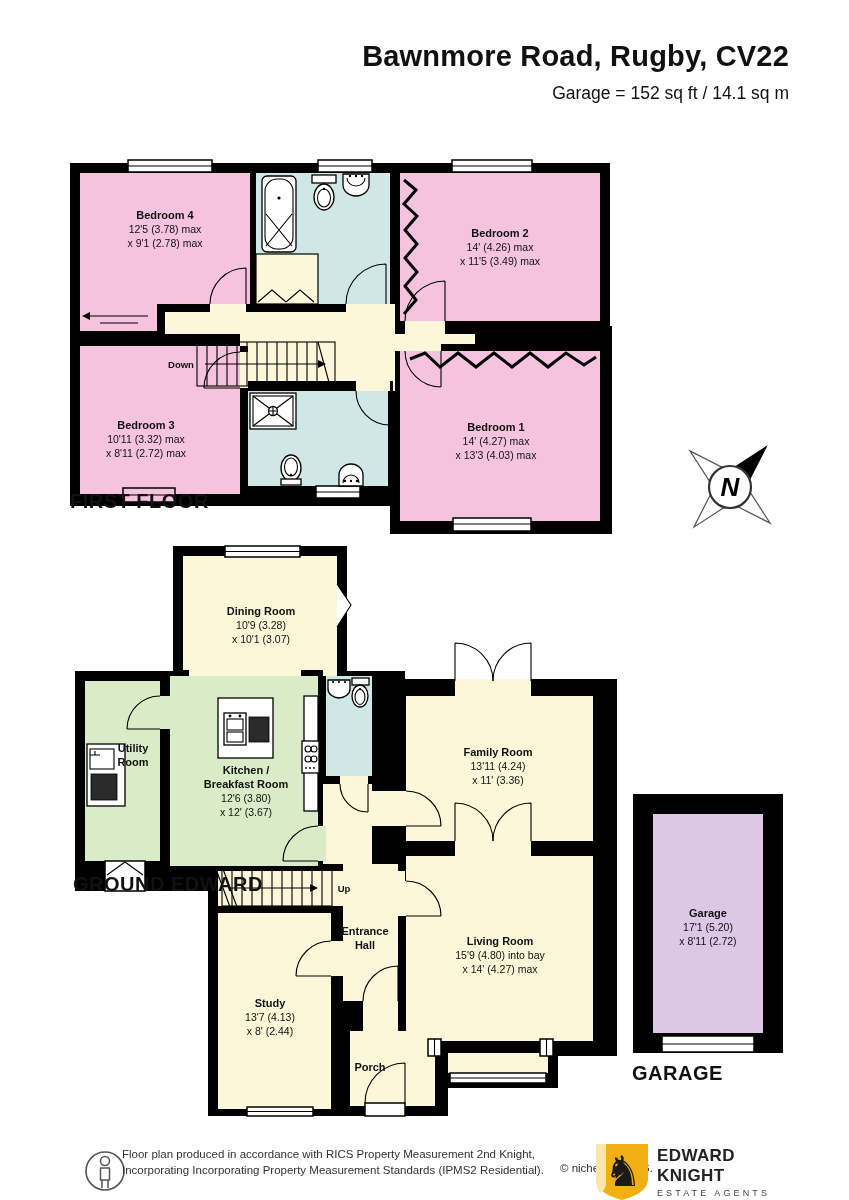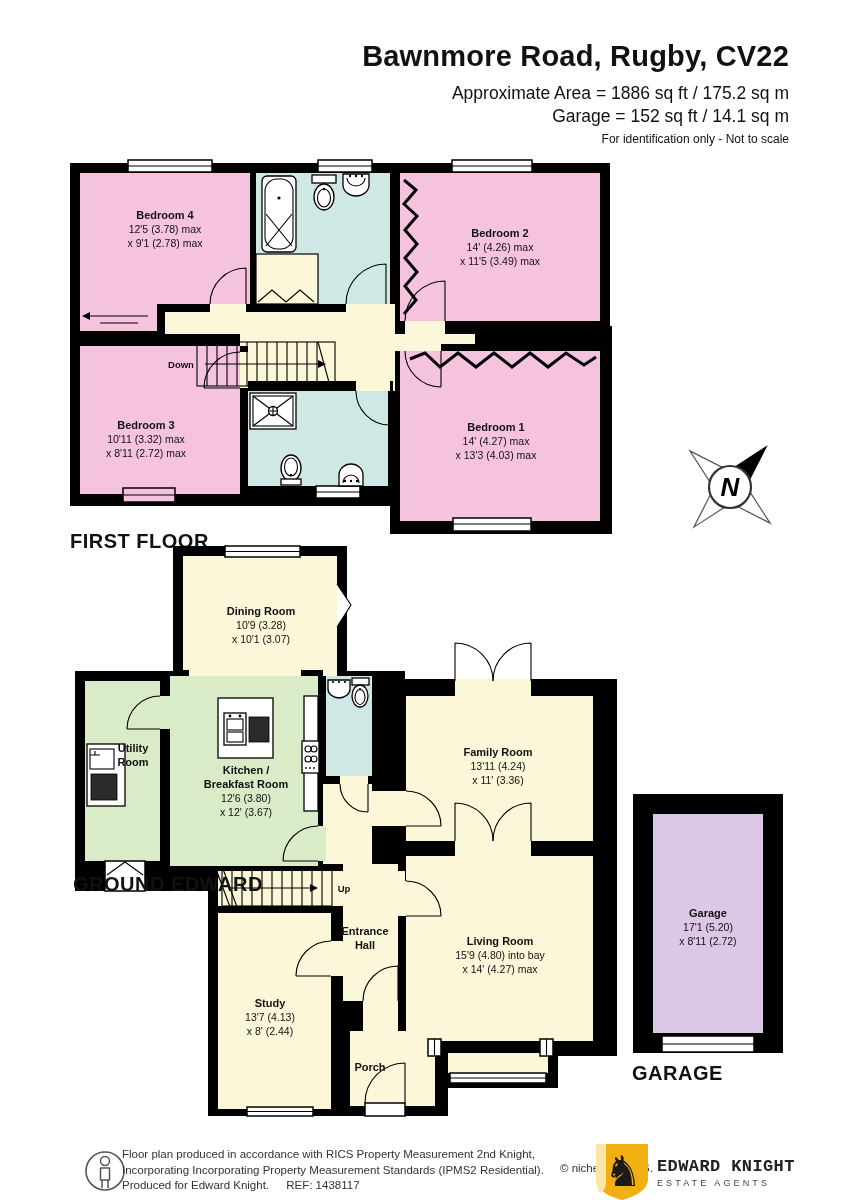--- a/index.html
+++ b/index.html
@@ -30,35 +30,33 @@
   .win{fill:#ffffff;stroke:#000;stroke-width:1.5;}
   .win-pink{fill:var(--pink);stroke:#000;stroke-width:1.5;}
   .rname{font-size:11px;font-weight:bold;text-anchor:middle;fill:#111;}
   .rdim{font-size:10.5px;text-anchor:middle;fill:#111;}
   .updown{font-size:9.5px;font-weight:bold;text-anchor:middle;fill:#111;}
   
   #footer-text{position:absolute;left:122px;top:1131px;font-size:11.5px;line-height:15.5px;color:#333;}
   #copyright{position:absolute;left:560px;top:1146px;font-size:11.5px;color:#333;}
   #brand{position:absolute;left:594px;top:1126px;display:flex;align-items:center;}
   #brand .btxt{margin-left:7px;}
-  #brand .bname{font-family:Liberation Mono, monospace;font-size:17px;font-weight:bold;color:#222;letter-spacing:.4px;}
+  #brand .bname{font-family:Liberation Sans, sans-serif;font-size:17px;font-weight:bold;color:#222;letter-spacing:.4px;}
   #brand .btag{font-size:9px;letter-spacing:3.1px;color:#444;margin-top:2px;}
 </style>
 </head>
 <body>
 
 <div id="page">
 
   <div id="hdr">
     <div class="title">Bawnmore Road, Rugby, CV22</div>
     <div class="area-block">
-      <div class="area-line">Approximate Area = 1886 sq ft / 175.2 sq m</div>
       <div class="area-line">Garage = 152 sq ft / 14.1 sq m</div>
     </div>
-    <div class="note">For identification only - Not to scale</div>
   </div>
 
   <svg style="left:60px;top:140px" width="560" height="385" viewBox="0 0 560 385">
 
     <rect class="wall" x="10" y="7" width="540" height="343"></rect>
     <rect class="wall" x="330" y="170" width="222" height="208"></rect>
 
     <g>
       <rect class="rm-pink" x="20" y="17" width="170" height="131"></rect>
       <rect class="rm-pink" x="20" y="148" width="77" height="27"></rect>
@@ -184,21 +182,21 @@
       <text class="rname" x="86" y="273">Bedroom 3</text>
       <text class="rdim" x="86" y="287">10'11 (3.32) max</text>
       <text class="rdim" x="86" y="301">x 8'11 (2.72) max</text>
       <text class="rname" x="436" y="275">Bedroom 1</text>
       <text class="rdim" x="436" y="289">14' (4.27) max</text>
       <text class="rdim" x="436" y="303">x 13'3 (4.03) max</text>
       <text class="updown" x="121" y="212">Down</text>
     </g>
   </svg>
 
-  <div class="floor-label" style="left:70px;top:514px">FIRST FLOOR</div>
+  <div class="floor-label" style="left:70px;top:474px">FIRST FLOOR</div>
 
   <svg style="left:668px;top:408px" width="125" height="125" viewBox="0 0 125 125">
     <g transform="translate(62,63)">
       <g>
         <path transform="rotate(42)" d="M0,-54 L11,-13 L0,-4 L-11,-13 Z" fill="#000" stroke="#000" stroke-width="1.2"></path>
         <path transform="rotate(132)" d="M0,-54 L11,-13 L0,-4 L-11,-13 Z" fill="#fff" stroke="#555" stroke-width="1.2"></path>
         <path transform="rotate(222)" d="M0,-54 L11,-13 L0,-4 L-11,-13 Z" fill="#fff" stroke="#555" stroke-width="1.2"></path>
         <path transform="rotate(312)" d="M0,-54 L11,-13 L0,-4 L-11,-13 Z" fill="#fff" stroke="#555" stroke-width="1.2"></path>
       </g>
       <circle r="21" fill="#fff" stroke="#333" stroke-width="2.2"></circle>
@@ -384,24 +382,20 @@
   <svg style="left:84px;top:1131px" width="44" height="50" viewBox="0 0 44 50">
     <circle cx="21" cy="24" r="19" fill="none" stroke="#555" stroke-width="1.6"></circle>
     <circle cx="21" cy="14" r="4.5" fill="none" stroke="#555" stroke-width="1.5"></circle>
     <path d="M16.5,21 h9 v12 h-9 Z" fill="none" stroke="#555" stroke-width="1.5" stroke-linejoin="round"></path>
     <path d="M18,33 v8 M24,33 v8" fill="none" stroke="#555" stroke-width="1.5"></path>
   </svg>
 
   <div id="footer-text">
     <div>Floor plan produced in accordance with RICS Property Measurement 2nd Knight,</div>
     <div>Incorporating Incorporating Property Measurement Standards (IPMS2 Residential).</div>
-    <div>
-      <span>Produced for Edward Knight.</span>
-      <span style="margin-left:14px">REF: 1438117</span>
-    </div>
   </div>
 
   <div id="copyright">© nichecom 2026.</div>
 
   <div id="brand">
     <svg style="position:static" width="56" height="60" viewBox="0 0 56 60">
       <path d="M2,2 H54 V37 Q54,51 28,58 Q2,51 2,37 Z" fill="#F2AF13"></path>
       <path d="M2,2 H12 V41 Q12,48 6,51 Q2,46 2,37 Z" fill="#FBE6A8"></path>
       <text x="29" y="44" text-anchor="middle" font-size="42" fill="#1a1a1a" font-family="'DejaVu Sans',sans-serif">♞</text>
     </svg>

